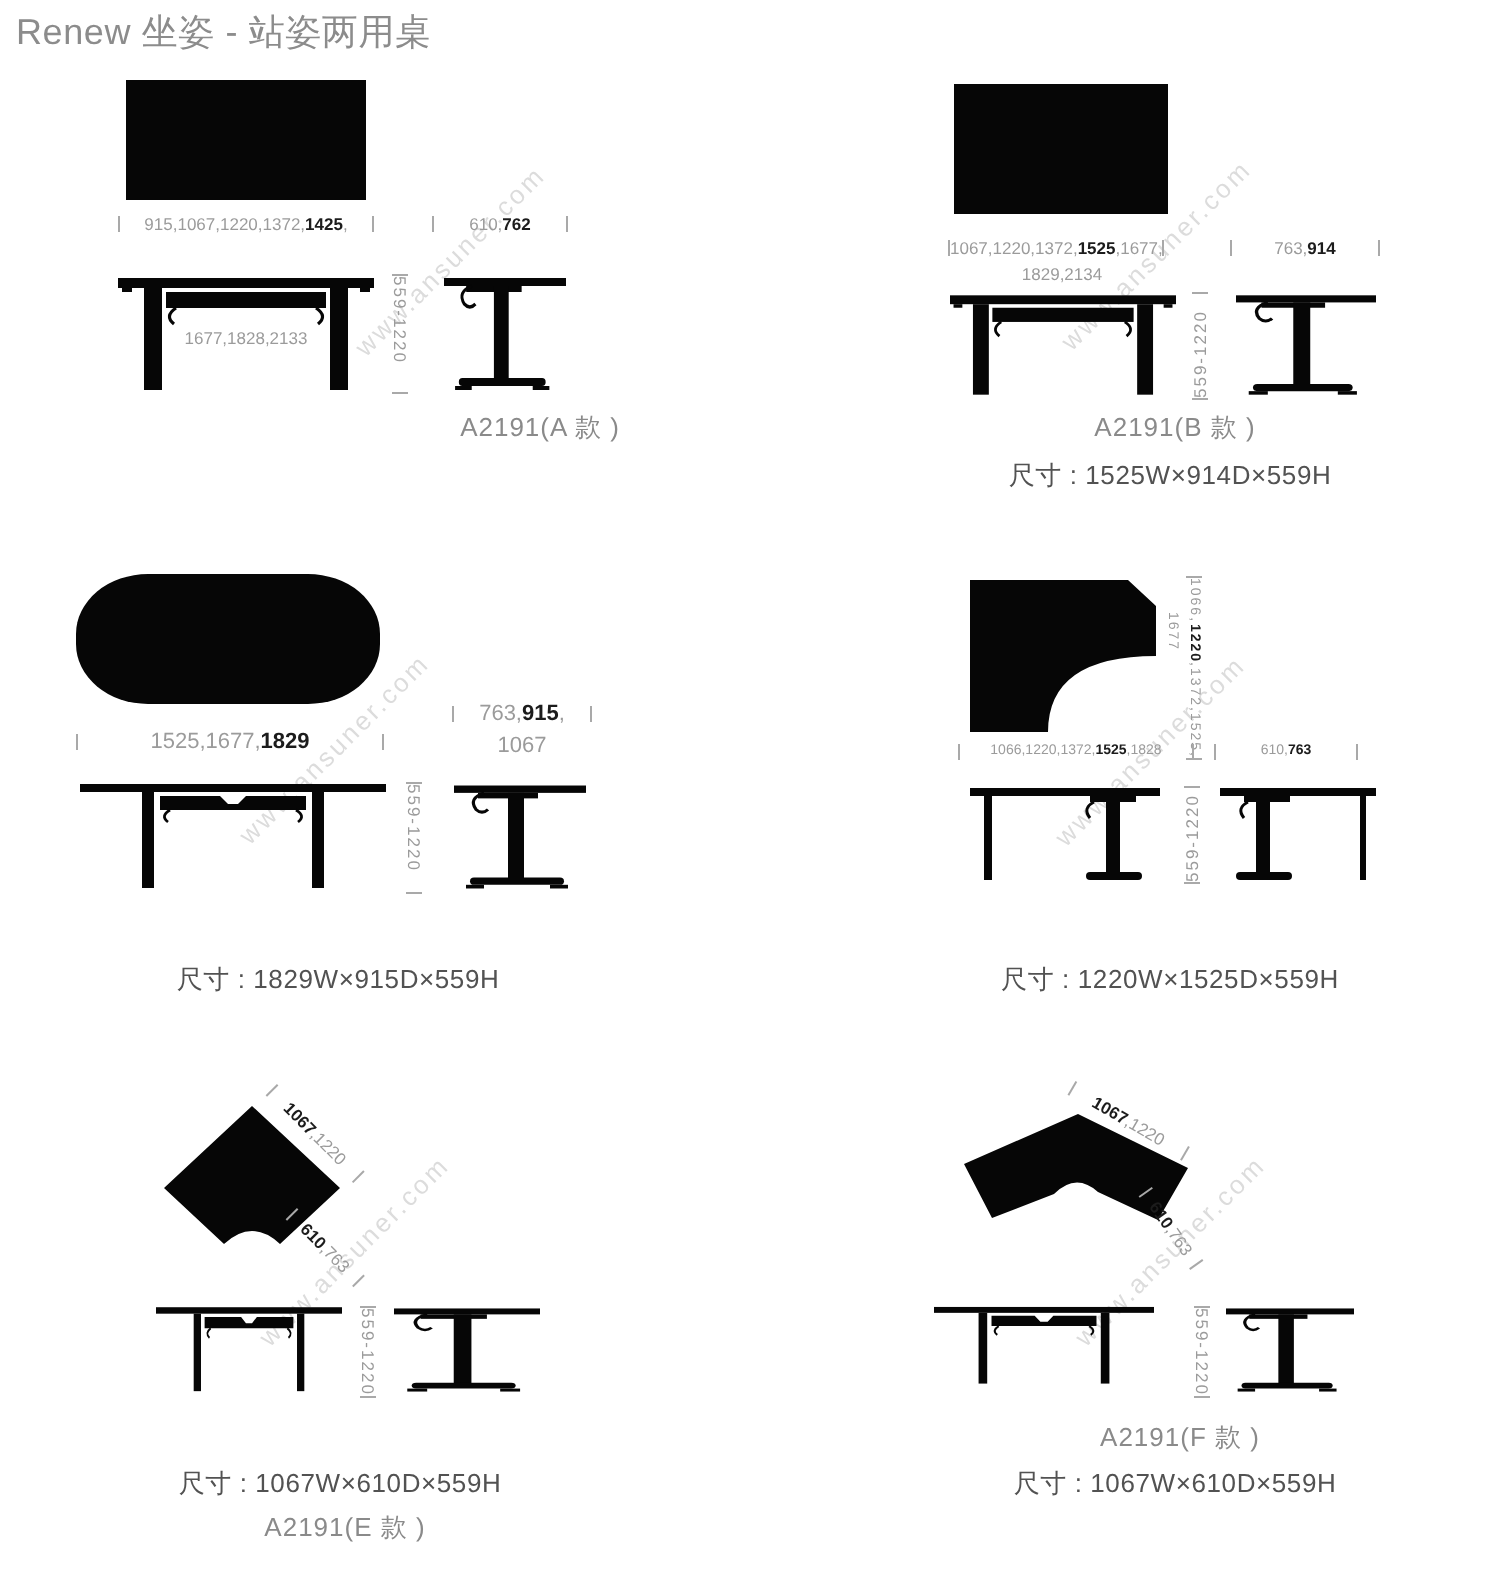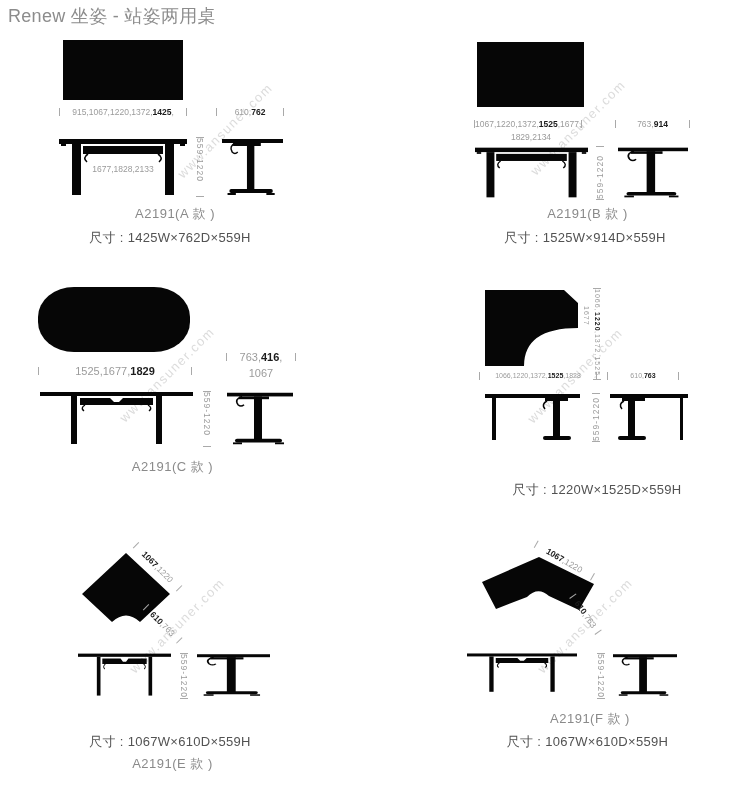--- a/index.html
+++ b/index.html
@@ -102,22 +102,21 @@
     <div class="vdim" style="left:153px;top:102px;height:60px;">
       <span class="tick"></span>
       <span class="txt">
           <span>559-1220</span>
         </span>
       <span class="tick"></span>
     </div>
     <svg class="svgview" style="left:182px;top:101px;" width="61" height="62">
         <use href="#s-t"></use>
       </svg>
-    <div class="pname" style="left:0;top:170px;width:270px;">A2191(A 款 )</div>
-    <div class="psize" style="left:0;top:194px;width:260px;">尺寸 : 1425W×762D×559H</div>
+    <div class="pname" style="left:0;top:170px;width:270px;text-align:right;">A2191(A 款 )</div>
   </div>
 
   <div class="panel" style="left:440px;top:35px;width:300px;height:220px;">
     <div class="wm" style="left:53px;top:85px;">www.ansuner.com</div>
     <div class="shape" style="left:37px;top:7px;width:107px;height:65px;"></div>
     <div class="hdim" style="left:34px;top:83px;width:105px;">
       <span class="tick"></span>
       <span class="txt"><span>1067,1220,1372,</span><b>1525</b><span>,1677,</span></span>
       <span class="tick"></span>
     </div>
@@ -147,38 +146,38 @@
   <div class="panel" style="left:30px;top:280px;width:290px;height:225px;">
     <div class="wm" style="left:52px;top:87px;">www.ansuner.com</div>
     <div class="shape" style="left:8px;top:7px;width:152px;height:65px;border-radius:36px / 30px;"></div>
     <div class="hdim big" style="left:8px;top:84px;width:154px;height:14px;">
       <span class="tick"></span>
       <span class="txt"><span>1525,1677,</span><b>1829</b><span></span></span>
       <span class="tick"></span>
     </div>
     <div class="hdim big" style="left:196px;top:70px;width:70px;height:14px;">
       <span class="tick"></span>
-      <span class="txt"><span>763,</span><b>416</b><span>,</span></span>
+      <span class="txt"><span>763,</span><b>915</b><span>,</span></span>
       <span class="tick"></span>
     </div>
     <div class="dimline2 big" style="left:196px;top:87px;width:70px;">1067</div>
     <svg class="svgview" style="left:10px;top:110px;" width="153" height="57">
         <use href="#f-c"></use>
       </svg>
     <div class="vdim" style="left:170px;top:111px;height:56px;">
       <span class="tick"></span>
       <span class="txt">
           <span>559-1220</span>
         </span>
       <span class="tick"></span>
     </div>
     <svg class="svgview" style="left:197px;top:110px;" width="66" height="57">
         <use href="#s-t"></use>
       </svg>
-    <div class="pname" style="left:0;top:178px;width:285px;">A2191(C 款 )</div>
+    <div class="psize" style="left:0;top:201px;width:278px;">尺寸 : 1829W×915D×559H</div>
   </div>
 
   <div class="panel" style="left:440px;top:280px;width:300px;height:225px;">
     <div class="wm" style="left:50px;top:88px;">www.ansuner.com</div>
     <svg class="svgview" style="left:45px;top:10px;" width="93" height="76" viewBox="0 0 93 76" preserveAspectRatio="none">
       <path d="M0,0 L79,0 L93,13 L93,38 Q39,38 39,76 L0,76 Z" fill="#060606"></path>
     </svg>
     <div class="vdim small" style="left:150px;top:8px;height:84px;">
       <span class="tick"></span>
       <span class="txt">
@@ -207,21 +206,21 @@
     <div class="vdim flip" style="left:149px;top:113px;height:49px;">
       <span class="tick"></span>
       <span class="txt">
           <span>559-1220</span>
         </span>
       <span class="tick"></span>
     </div>
     <svg class="svgview" style="left:170px;top:112px;" width="78" height="50">
         <use href="#s-d"></use>
       </svg>
-    <div class="psize" style="left:12px;top:201px;width:290px;text-align:center;">尺寸 : 1220W×1525D×559H</div>
+    <div class="psize" style="left:0;top:201px;width:290px;text-align:center;">尺寸 : 1220W×1525D×559H</div>
   </div>
 
   <div class="panel" style="left:60px;top:525px;width:260px;height:240px;">
     <div class="wm" style="left:32px;top:93px;">www.ansuner.com</div>
     <svg class="svgview" style="left:22px;top:28px;" width="88" height="82" viewBox="0 0 88 82" preserveAspectRatio="none">
       <path d="M44,0 L88,41 L58,69 Q44,56 30,69 L0,41 Z" fill="#060606"></path>
     </svg>
     <div class="ddim" style="left:76px;top:14px;width:62px;transform:rotate(45deg);">
       <span class="tick"></span>
       <span class="txt"><span></span><b>1067</b><span>,1220</span></span>

